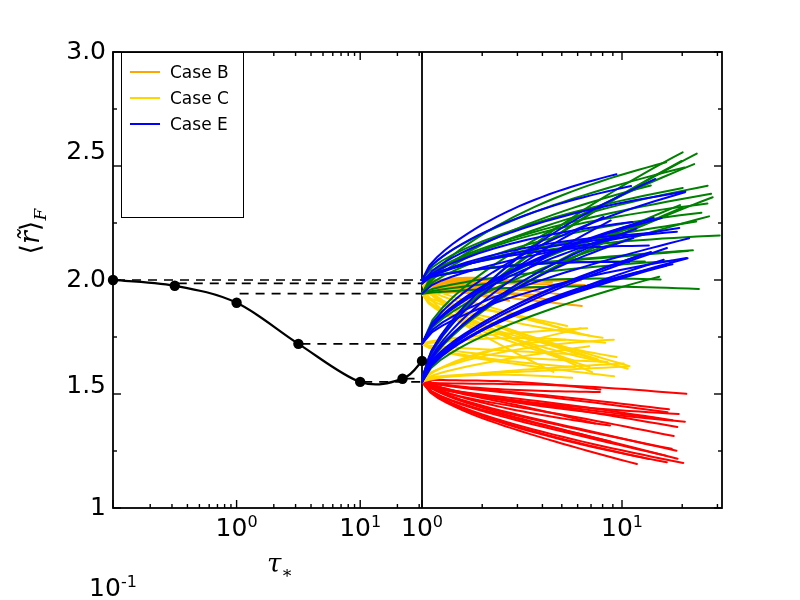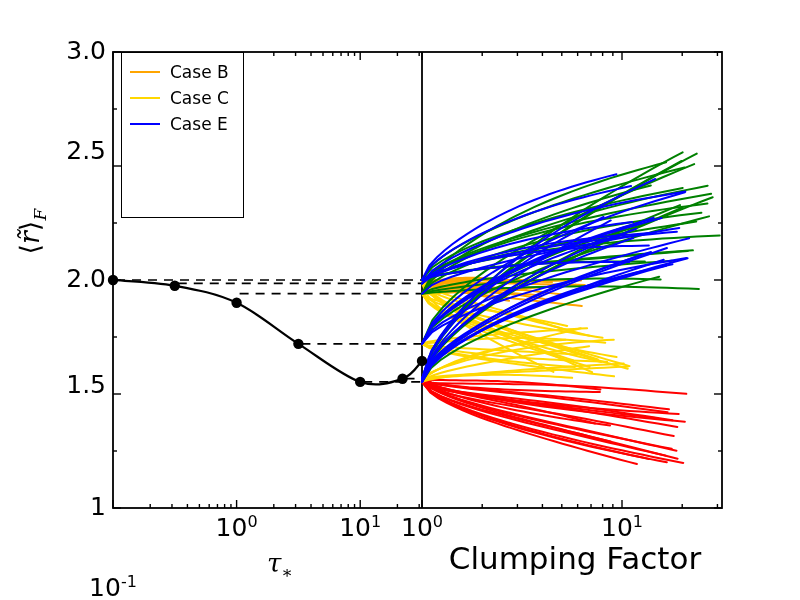--- a/index.html
+++ b/index.html
@@ -278,21 +278,20 @@
   <div class="ylabel">
     <span style="display:inline-block;transform:rotate(-90deg);">
       <span style="font-style:normal;">⟨</span><span style="font-style:italic;">r̃</span><span>⟩</span><span style="font-style:italic;font-size:17px;vertical-align:sub;">F</span>
     </span>
   </div>
 
   <div class="xlabel" id="xlabel-left">
     <span style="font-style:italic;">τ</span><span style="font-size:17px;vertical-align:sub;">∗</span>
   </div>
 
-  <div class="xlabel" id="xlabel-right">Clumping Factor</div>
 
   <div id="ytick-labels">
       <div class="tick-label ytick" style="left: 40px; width: 66px; top: 492px;">1</div>
       <div class="tick-label ytick" style="left: 40px; width: 66px; top: 370px;">1.5</div>
       <div class="tick-label ytick" style="left: 40px; width: 66px; top: 264px;">2.0</div>
       <div class="tick-label ytick" style="left: 40px; width: 66px; top: 136px;">2.5</div>
       <div class="tick-label ytick" style="left: 40px; width: 66px; top: 36px;">3.0</div>
     </div>
   <div id="xtick-labels">
       <div class="tick-label xtick" style="left: 73px; width: 80px; top: 532px; margin-top: 40px;"><span>10</span><span class="sup">-1</span></div>

